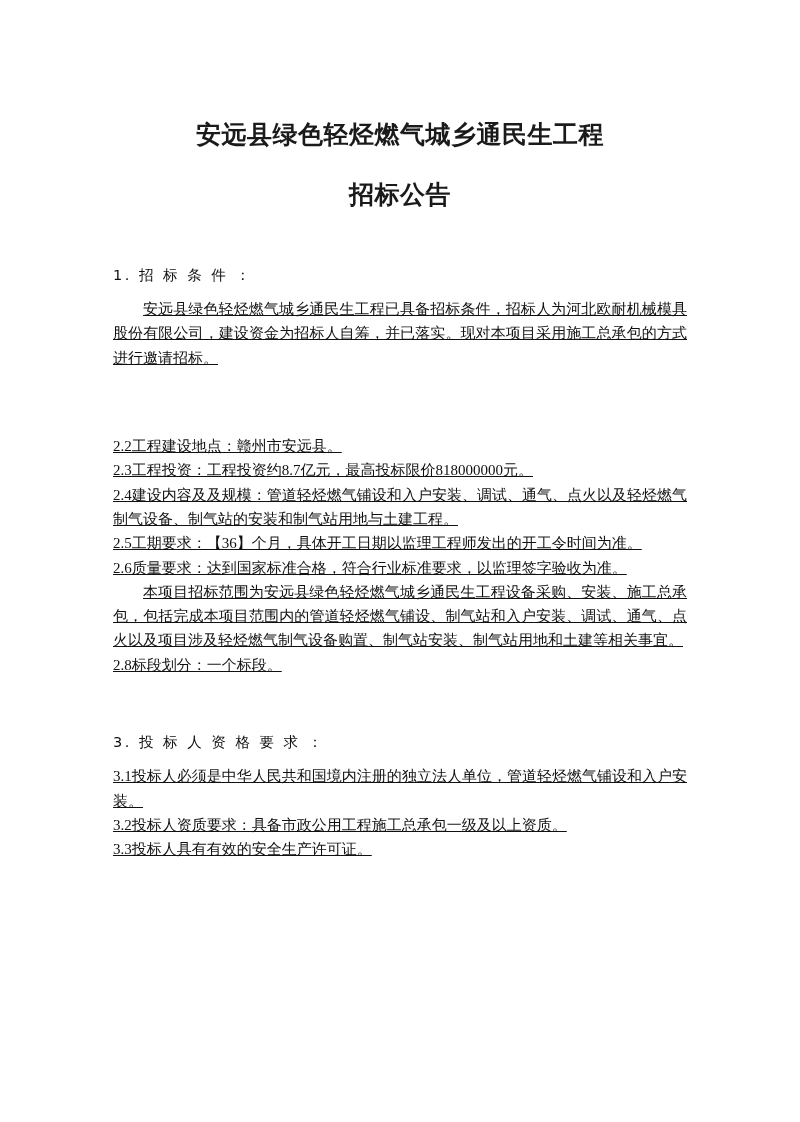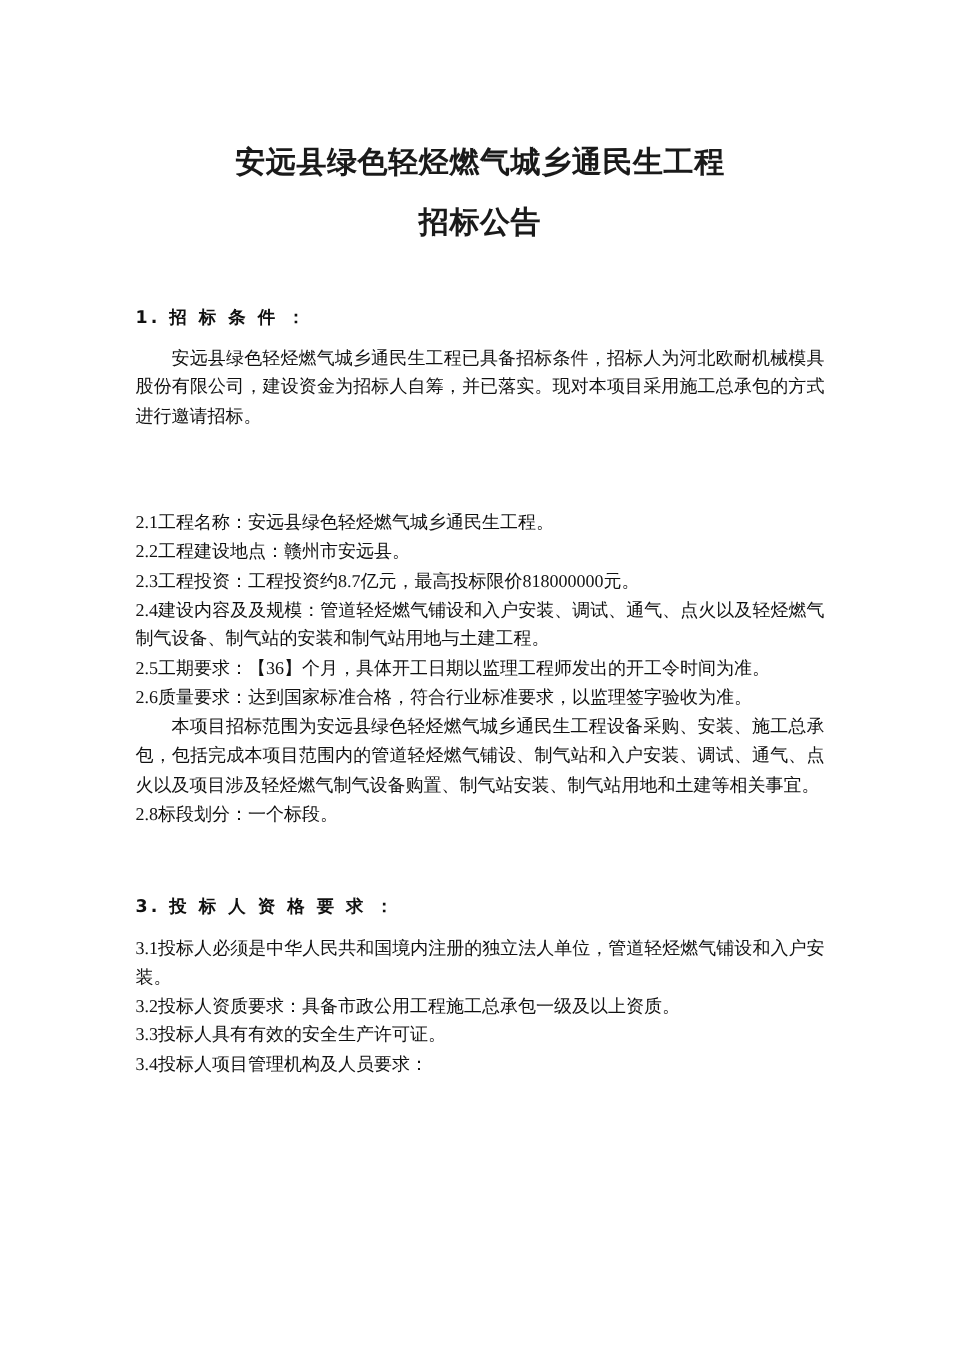--- a/index.html
+++ b/index.html
@@ -39,39 +39,40 @@
     letter-spacing: 0.5px;
     line-height: 1.2;
     color: #1a1a1a;
   }
   .doc-title-line2 {
     font-family: "DejaVu Sans", "Liberation Sans", sans-serif;
     font-weight: bold;
     font-size: 25px;
     letter-spacing: 0.5px;
     line-height: 1.2;
-    margin-top: 20px;
+    margin-top: 30px;
     color: #1a1a1a;
   }
   .section {
     margin-top: 26px;
   }
   .section-heading {
     font-family: "DejaVu Sans", "Liberation Sans", sans-serif;
-    font-weight: bold;
+    font-weight: normal;
     font-size: 14.5px;
     letter-spacing: 2.5px;
     line-height: 1.6;
     color: #111111;
   }
   .para {
     font-size: 15px;
     line-height: 1.62;
     text-align: justify;
     color: #111111;
+    text-decoration: underline;
   }
   .para.indent {
     text-indent: 30px;
   }
   .spacer-sm { height: 10px; }
   .spacer-lg { height: 28px; }
 </style>
 </head>
 <body>
 
@@ -88,35 +89,33 @@
     <div class="section">
       <div class="section-heading">1. 招 标 条 件 ：</div>
       <div class="spacer-sm"></div>
       <div class="para indent">安远县绿色轻烃燃气城乡通民生工程已具备招标条件，招标人为河北欧耐机械模具股份有限公司，建设资金为招标人自筹，并已落实。现对本项目采用施工总承包的方式进行邀请招标。</div>
     </div>
 
     <div class="spacer-lg"></div>
 
     <div class="section">
       <div class="spacer-sm"></div>
-      <div class="para">2.1工程名称：安远县绿色轻烃燃气城乡通民生工程。</div>
       <div class="para">2.2工程建设地点：赣州市安远县。</div>
       <div class="para">2.3工程投资：工程投资约8.7亿元，最高投标限价818000000元。</div>
       <div class="para">2.4建设内容及及规模：管道轻烃燃气铺设和入户安装、调试、通气、点火以及轻烃燃气制气设备、制气站的安装和制气站用地与土建工程。</div>
       <div class="para">2.5工期要求：【36】个月，具体开工日期以监理工程师发出的开工令时间为准。</div>
       <div class="para">2.6质量要求：达到国家标准合格，符合行业标准要求，以监理签字验收为准。</div>
       <div class="para indent">本项目招标范围为安远县绿色轻烃燃气城乡通民生工程设备采购、安装、施工总承包，包括完成本项目范围内的管道轻烃燃气铺设、制气站和入户安装、调试、通气、点火以及项目涉及轻烃燃气制气设备购置、制气站安装、制气站用地和土建等相关事宜。</div>
       <div class="para">2.8标段划分：一个标段。</div>
     </div>
 
     <div class="spacer-lg"></div>
 
     <div class="section">
       <div class="section-heading">3. 投 标 人 资 格 要 求 ：</div>
       <div class="spacer-sm"></div>
       <div class="para">3.1投标人必须是中华人民共和国境内注册的独立法人单位，管道轻烃燃气铺设和入户安装。</div>
       <div class="para">3.2投标人资质要求：具备市政公用工程施工总承包一级及以上资质。</div>
       <div class="para">3.3投标人具有有效的安全生产许可证。</div>
-      <div class="para">3.4投标人项目管理机构及人员要求：</div>
     </div>
 
   </div>
 </div>
 
 </body></html>

